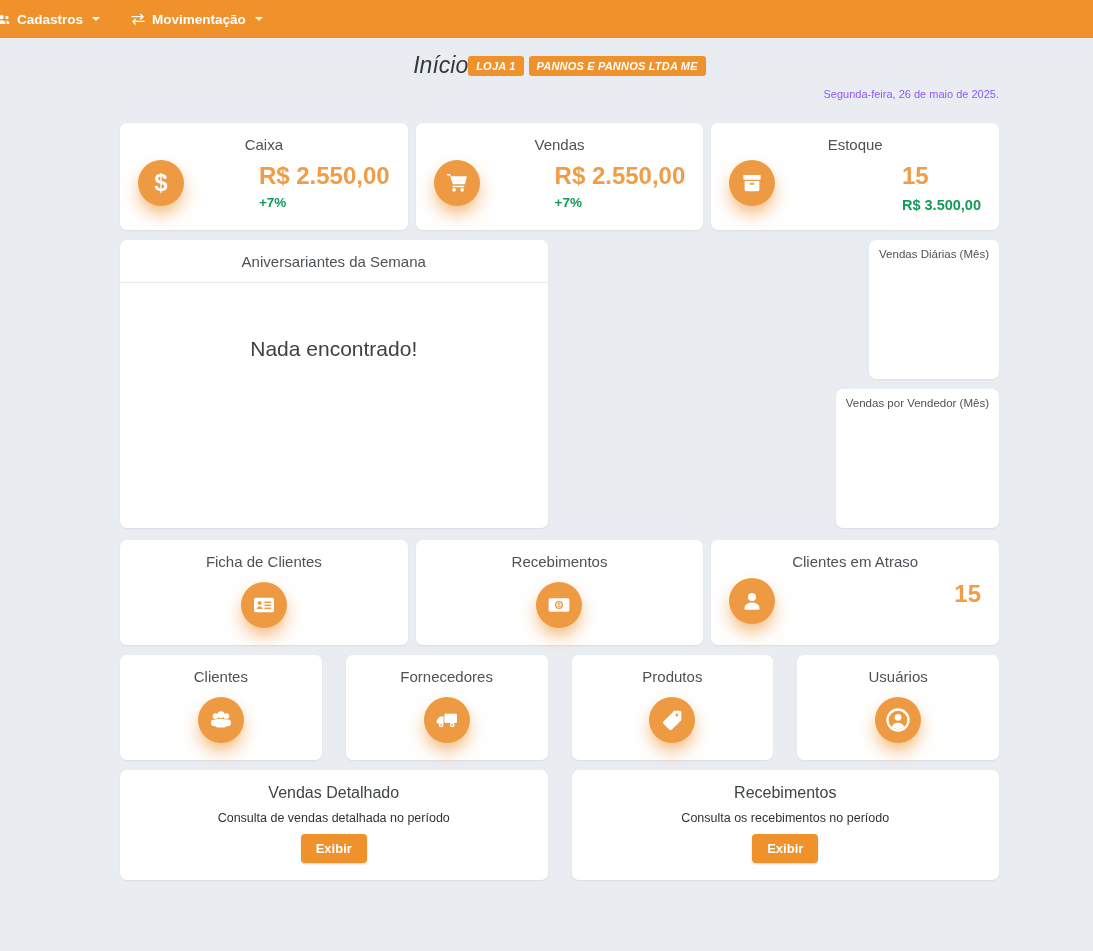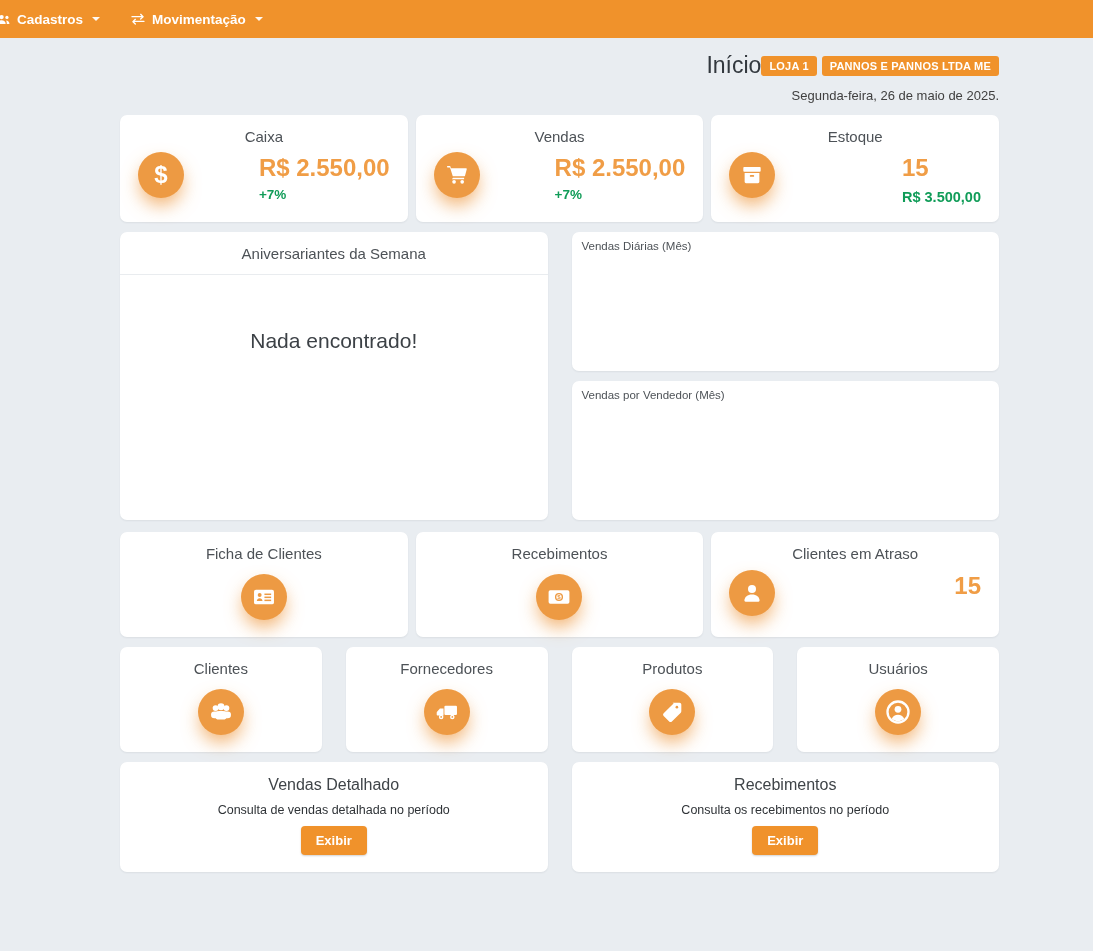--- a/index.html
+++ b/index.html
@@ -23,28 +23,28 @@
   }
   .nav-item svg { display:block; }
   .nav-icon-clip { margin-left:-6px; }
   .caret {
     width:0; height:0; margin-left:3px;
     border-left:4px solid transparent; border-right:4px solid transparent;
     border-top:4px solid #fff; opacity:.95;
   }
   
   .content { padding:14px 94px 0 120px; }
-  .header-row { display:flex; align-items:center; justify-content:flex-end; }
+  .header-row { display:flex; align-items:center; justify-content:center;font-style:italic; }
   .page-title { font-size:23px; font-weight:400; color:#32383e; }
   .badges { display:flex; gap:5px; }
   .badge {
     background:#f0922b; color:#fff; font-size:11px; font-weight:700;
     padding:4px 8px; border-radius:3px; letter-spacing:.2px;
   }
-  .date-row { text-align:right; font-size:13px; color:#404040; margin:9px 0 12px; }
+  .date-row { text-align:right; font-size:11px; color:#8b5cf6; margin:9px 0 23px; }
 
   .grid-3 { display:grid; grid-template-columns:repeat(3,1fr); gap:8px; margin-bottom:10px; }
   .grid-4 { display:grid; grid-template-columns:repeat(4,1fr); gap:24px; margin-bottom:10px; }
   .grid-2 { display:grid; grid-template-columns:repeat(2,1fr); gap:24px; margin-bottom:10px; }
   .row-mid { display:grid; grid-template-columns:1fr 1fr; gap:24px; margin-bottom:12px; }
 
   .card {
     background:#fff; border-radius:7px;
     box-shadow:0 1px 2px rgba(31,45,61,.07);
   }
@@ -78,21 +78,21 @@
   .bd-table { width:100%; border-collapse:collapse; font-size:12px; table-layout:fixed; }
   .bd-table th {
     text-align:left; font-weight:700; color:#2f3337;
     padding:9px 2px; border-bottom:1px solid #e9ecef;
   }
   .col-codigo { width:10.5%; } .col-cliente { width:53.5%; }
   .col-telefone { width:12.5%; } .col-nascimento { width:23.5%; }
   .empty-msg { text-align:center; font-size:21px; color:#3c4146; padding-top:54px; }
 
   
-  .charts-col { display:flex; flex-direction:column; gap:10px; }
+  .charts-col { display:flex; flex-direction:column; gap:10px;align-items:flex-end; }
   .chart-panel { height:139px; padding:8px 10px; }
   .chart-title { font-size:11.5px; color:#4d5257; }
 
   
   .shortcut-card { height:105px; padding-top:13px; text-align:center; cursor:pointer; }
   .shortcut-card .icon-circle { margin:12px auto 0; }
   .atraso-card { position:relative; height:105px; padding:13px 15px; cursor:pointer; }
   .atraso-card .icon-circle { position:absolute; left:18px; top:38px; }
   .atraso-value {
     position:absolute; right:18px; top:40px;

